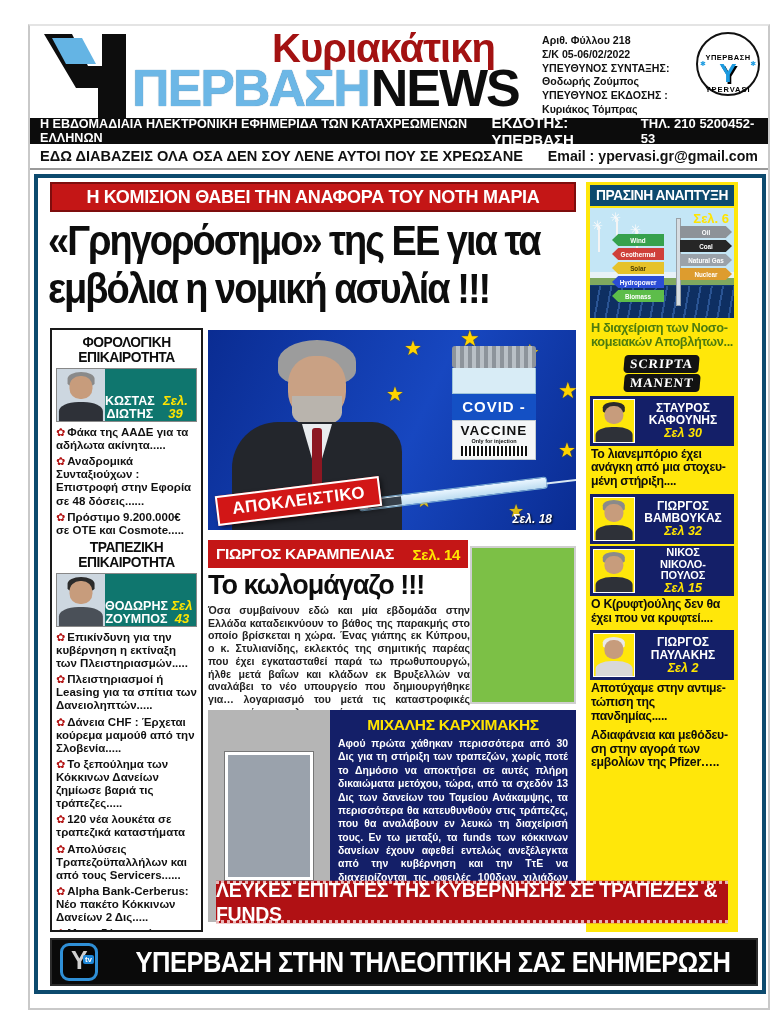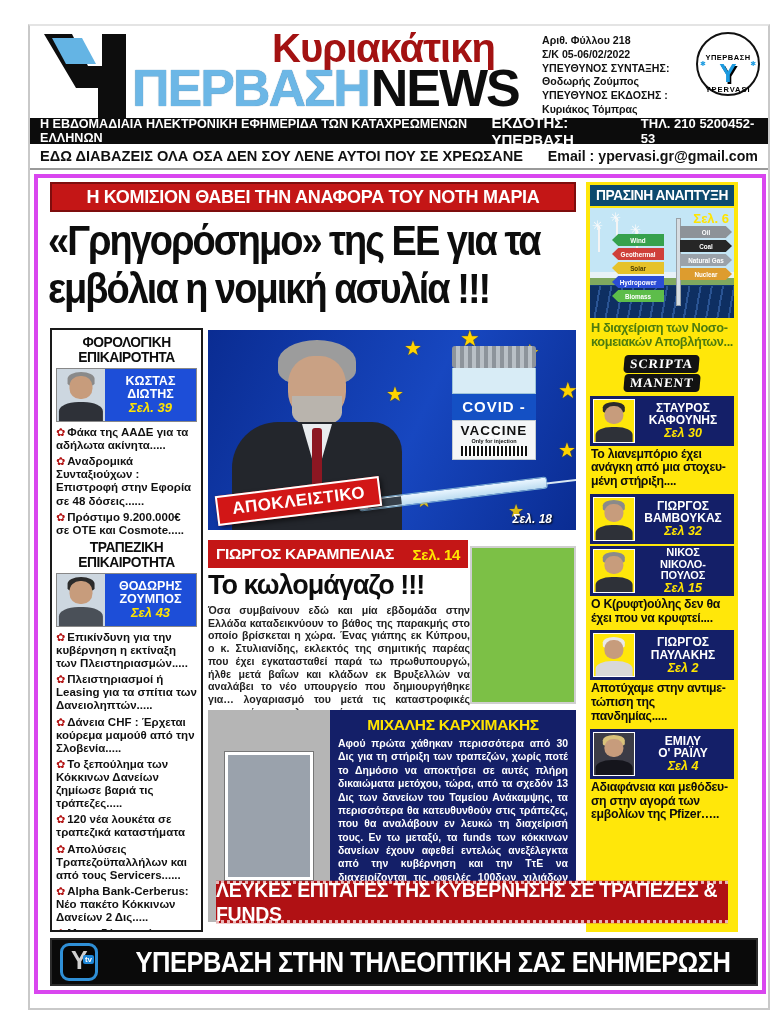--- a/index.html
+++ b/index.html
@@ -25,35 +25,35 @@
   .seal .st.l{left:2px}.seal .st.r{right:2px}
   .blackbar{position:absolute;left:0;top:92px;width:100%;height:26px;background:#0c0c0c;color:#fff;
     display:flex;align-items:center;justify-content:space-between;padding:0 10px;font-weight:800}
   .blackbar .t1{font-size:12.6px}.blackbar .t2{font-size:15px}.blackbar .t3{font-size:13px}
   .sloganrow{position:absolute;left:0;top:118px;width:100%;height:26px;display:flex;align-items:center;
     justify-content:space-between;padding:0 10px;font-weight:800;border-bottom:2px solid #9a9a9a}
   .slogan{font-size:14.6px;color:#111}
   .email{font-size:14.2px;color:#111}
 
   
-  #frame{position:absolute;left:4px;top:148px;width:732px;height:820px;border:4px solid #d946ef;background:#fff}
+  #frame{position:absolute;left:4px;top:148px;width:732px;height:820px;border:4px solid #0c4a6e;background:#fff}
   #frame>*{position:absolute}
 
   .kicker{left:12px;top:4px;width:526px;height:30px;background:#c41616;border:2px solid #7e0d0d;
     color:#fff;font-size:18px;font-weight:900;display:flex;align-items:center;justify-content:center;letter-spacing:-.3px}
   .headline{left:10px;top:38px;width:536px;font-size:38px;line-height:1.17;font-weight:900;color:#0d0d0d;
     letter-spacing:-2px;transform:scaleY(1.1);transform-origin:top left}
 
   
   .leftbox{left:12px;top:150px;width:153px;height:604px;border:2.5px solid #1a1a1a;background:#fff;
     padding:3px 4px;overflow:hidden}
   .colhead{font-size:13.8px;font-weight:900;color:#0d0d0d;text-align:center;letter-spacing:-.5px;margin:2px 0 3px}
   .pcard{display:flex;height:54px;margin-bottom:4px;border:1px solid #888}
   .pcard .av{width:48px;height:100%;flex:none}
-  .pcard .redpan{flex:1;background:#1d4ed8;color:#fff;display:flex;flex-direction:column;align-items:center;
+  .pcard .redpan{flex:1;background:#0f766e;color:#fff;display:flex;flex-direction:row;align-items:flex-end;
     justify-content:center;font-weight:900;font-size:12.5px;line-height:1.05;white-space:pre-line;text-align:center}
   .pcard .pg{color:#ffe400;font-size:13px;font-style:italic}
   .bullets{list-style:none}
   .bullets li{font-size:11.5px;font-weight:700;line-height:1.14;color:#111;margin-bottom:3px}
   .blt{color:#b31212;font-size:11px;margin-right:2px}
 
   
   .av{position:relative;overflow:hidden;background:#cdd7e0}
   .av i{position:absolute;display:block}
   .av .hair{left:50%;top:6%;width:56%;height:26%;transform:translateX(-50%);background:#8a8a8a;border-radius:50% 50% 20% 20%}
@@ -374,29 +374,20 @@
         <span class="av white">
             <i class="hair"></i>
             <i class="head"></i>
             <i class="bod" style="background:#d8d8d8"></i>
           </span>
         <span class="nm"><b>ΓΙΩΡΓΟΣ
 ΠΑΥΛΑΚΗΣ</b><span class="pg">Σελ 2</span></span>
       </div>
       <div class="rcap">Αποτύχαμε στην αντιμε­τώπιση της πανδημίας.....</div>
 
-      <div class="rcard">
-        <span class="av blonde" style="background:#3c3c46">
-            <i class="hair"></i>
-            <i class="head"></i>
-            <i class="bod" style="background:#15151c"></i>
-          </span>
-        <span class="nm"><b>ΕΜΙΛΥ
-Ο' ΡΑΪΛΥ</b><span class="pg">Σελ 4</span></span>
-      </div>
       <div class="rcap">Αδιαφάνεια και μεθόδευ­ση στην αγορά των εμβο­λίων της Pfizer…..</div>
     </div>
 
     <div class="leukes">ΛΕΥΚΕΣ ΕΠΙΤΑΓΕΣ ΤΗΣ ΚΥΒΕΡΝΗΣΗΣ ΣΕ ΤΡΑΠΕΖΕΣ &amp; FUNDS</div>
 
     <div class="footer">
       <span class="tvlogo">
         <span class="y">Y</span>
         <span class="tv">tv</span>
       </span>

